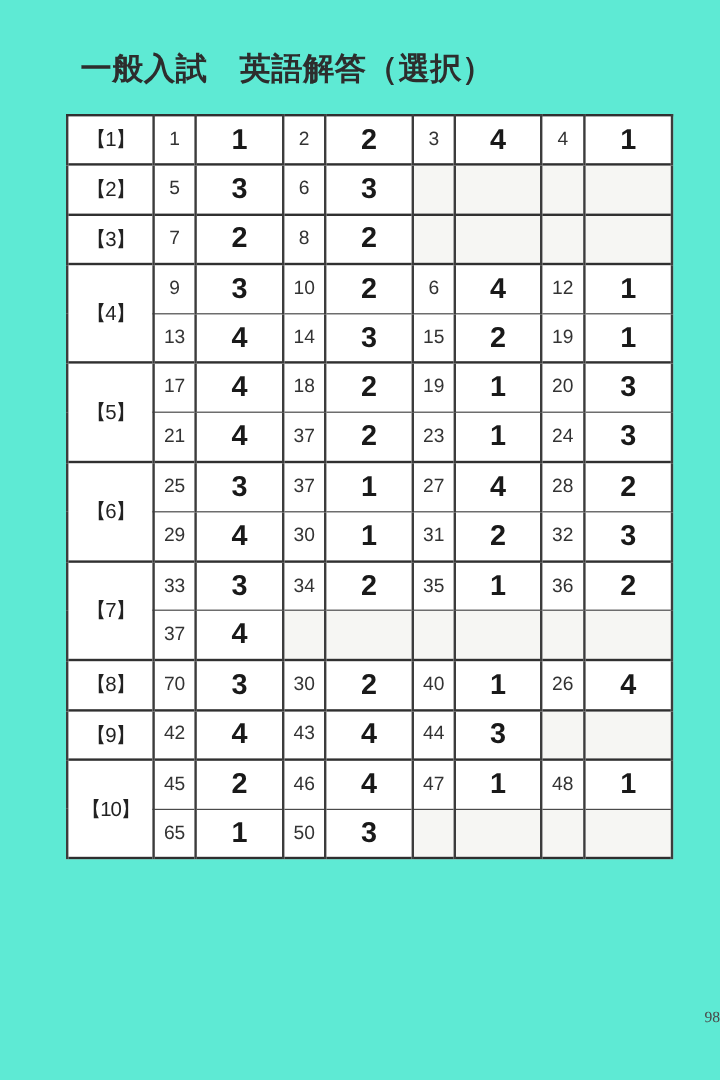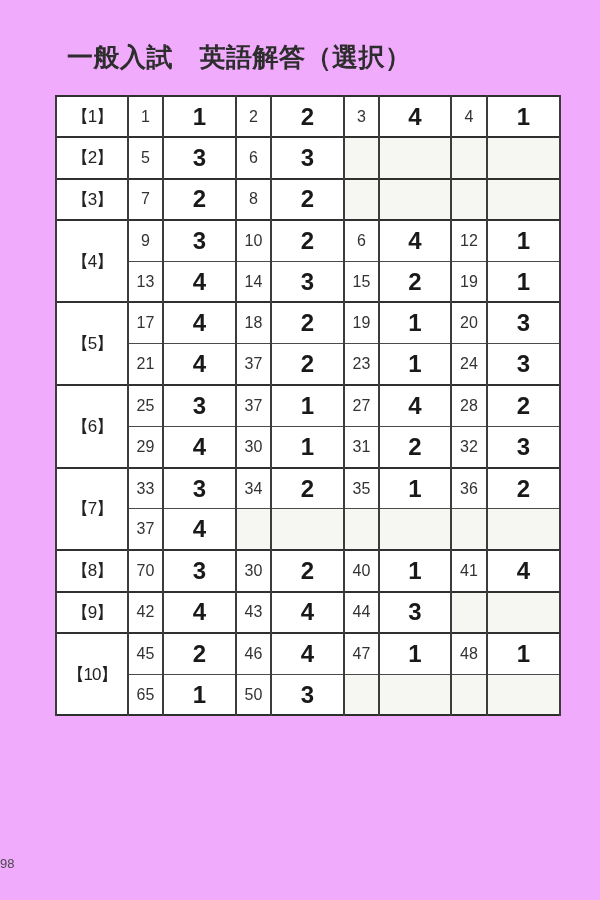--- a/index.html
+++ b/index.html
@@ -1,20 +1,20 @@
 <!DOCTYPE html>
 <html><head>
 <meta charset="utf-8">
 <style>
   html, body { margin: 0; padding: 0; }
   .page {
     position: relative;
     width: 600px;
     height: 900px;
-    background: #f0abfc;
+    background: #5eead4;
     font-family: "Liberation Sans", sans-serif;
     overflow: hidden;
   }
   .title {
     position: absolute;
     left: 67px;
     top: 40px;
     font-size: 26px;
     font-weight: bold;
     color: #2d2d2d;
@@ -62,25 +62,24 @@
     color: #191919;
     border-left-width: 1px;
     border-left-color: #a6a6a6;
   }
   td.empty { background: #f6f6f3; }
   .page-number {
     position: absolute;
     top: 840px;
     left: 0;
     width: 100%;
-    text-align: left;
-    font-family: Liberation Sans, sans-serif;
+    text-align: right;
+    font-family: Liberation Serif, serif;
     font-size: 13px;
     color: #4a4a4a;
-    margin-top: 16px;
   }
 </style>
 </head>
 <body>
 
 <div class="page">
 
   <div class="title">一般入試　英語解答（選択）</div>
 
   <div class="table-wrap">
@@ -215,21 +214,21 @@
           <td class="a empty"></td>
         </tr>
         <tr class="gs">
           <td class="lbl">【8】</td>
           <td class="q">70</td>
           <td class="a">3</td>
           <td class="q">30</td>
           <td class="a">2</td>
           <td class="q">40</td>
           <td class="a">1</td>
-          <td class="q">41</td>
+          <td class="q">26</td>
           <td class="a">4</td>
         </tr>
         <tr class="gs">
           <td class="lbl">【9】</td>
           <td class="q">42</td>
           <td class="a">4</td>
           <td class="q">43</td>
           <td class="a">4</td>
           <td class="q">44</td>
           <td class="a">3</td>

